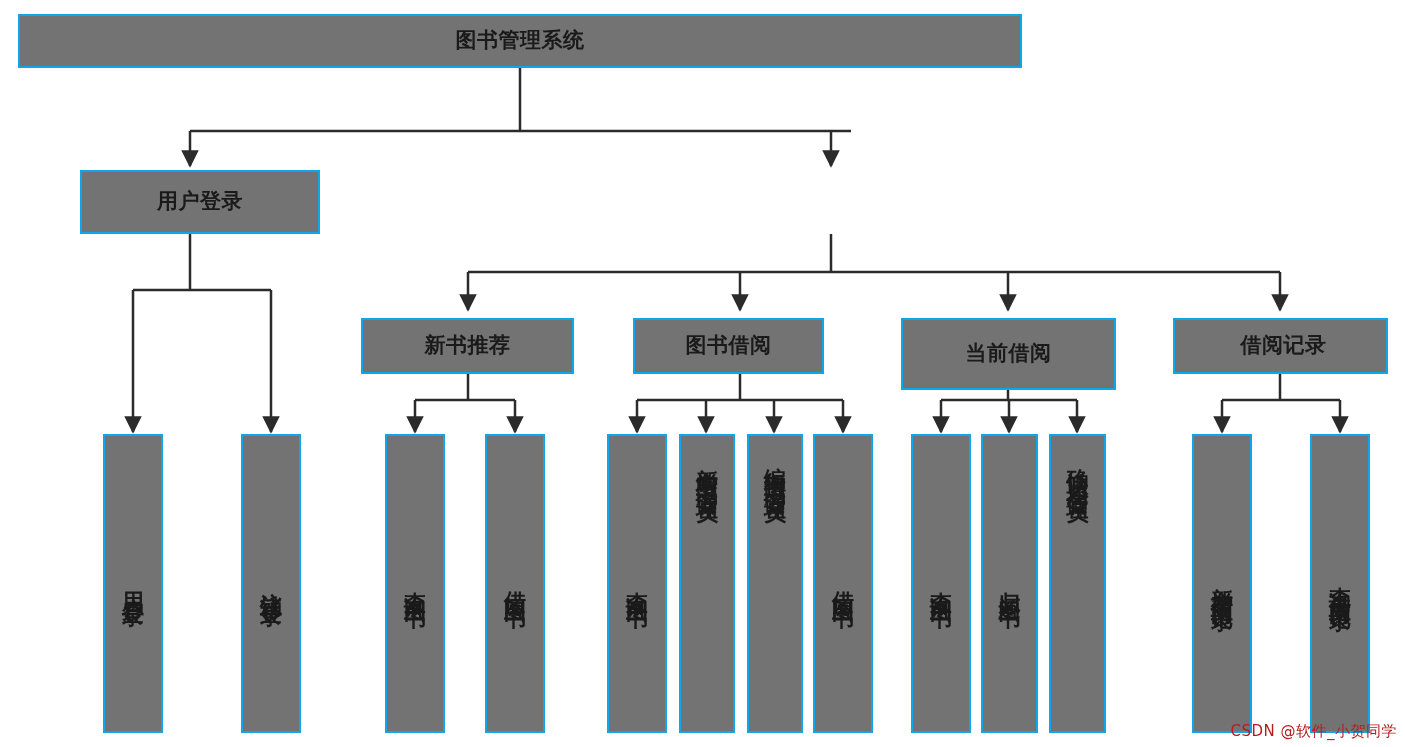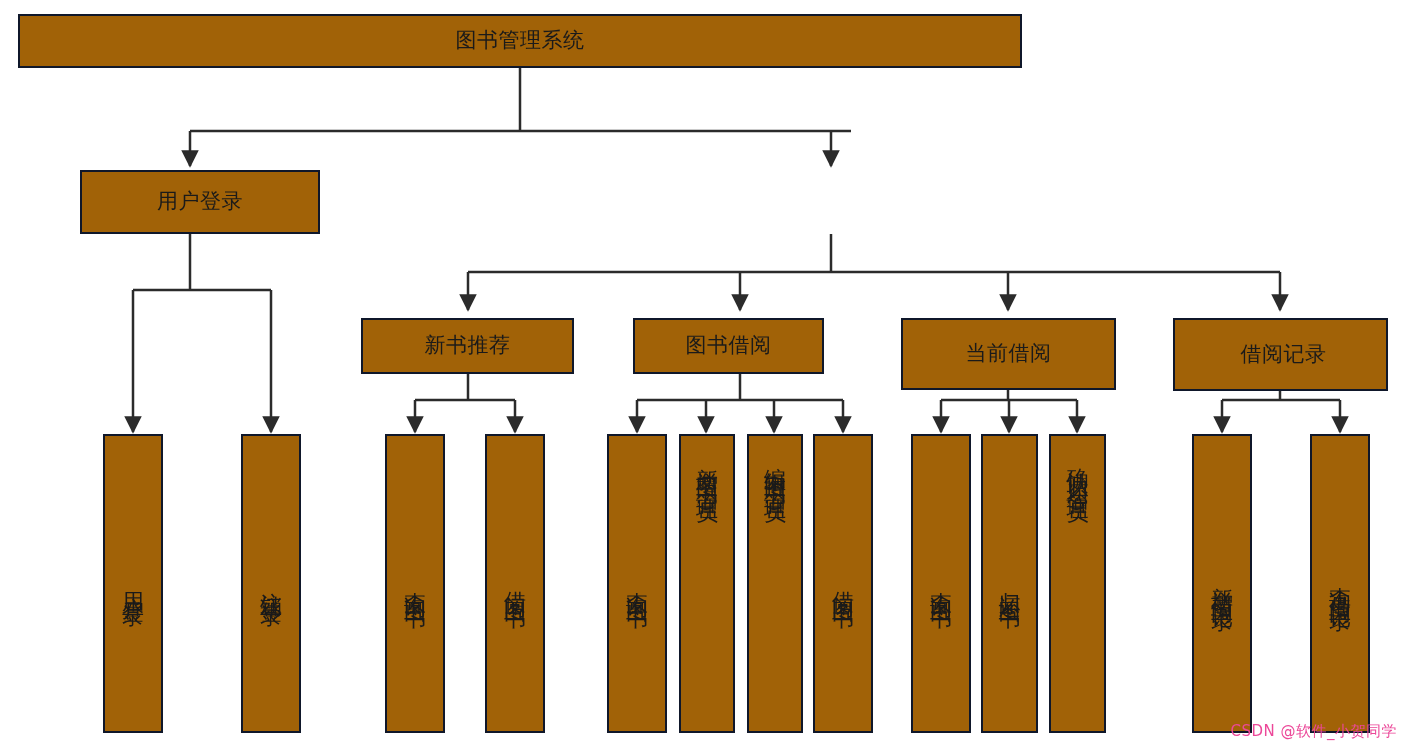--- a/index.html
+++ b/index.html
@@ -20,26 +20,27 @@
   #edges {
     position: absolute;
     left: 0;
     top: 0;
     width: 1405px;
     height: 747px;
   }
   .node {
     position: absolute;
     box-sizing: border-box;
-    background: #a16207;
-    border: 2px solid #0f172a;
+    background: #737373;
+    border: 2px solid #0ea5e9;
     display: flex;
     align-items: center;
     justify-content: center;
     color: #1a1a1a;
+    font-weight: bold;
   }
   .node-h {
     font-size: 21px;
     letter-spacing: 0.5px;
     line-height: 1.1;
   }
   .node-v {
     align-items: flex-start;
     justify-content: center;
     padding-top: 14px;
@@ -55,21 +56,21 @@
     letter-spacing: 5px;
     line-height: 1.0;
     color: #1a1a1a;
     white-space: nowrap;
   }
   #watermark {
     position: absolute;
     right: 8px;
     bottom: 6px;
     font-size: 15px;
-    color: #ec4899;
+    color: #b91c1c;
     letter-spacing: 0.5px;
     white-space: nowrap;
   }
 </style>
 </head>
 <body>
 
 <div id="canvas">
 
   <svg id="edges" viewBox="0 0 1405 747" xmlns="http://www.w3.org/2000/svg">
@@ -136,21 +137,21 @@
   </div>
 
   <div class="node node-h" style="left:633px; top:318px; width:191px; height:56px;">
     <span>图书借阅</span>
   </div>
 
   <div class="node node-h" style="left:901px; top:318px; width:215px; height:72px;">
     <span>当前借阅</span>
   </div>
 
-  <div class="node node-h" style="left:1173px; top:318px; width:215px; height:73px;padding-left:6px;">
+  <div class="node node-h" style="left:1173px; top:318px; width:215px; height:56px;padding-left:6px;">
     <span>借阅记录</span>
   </div>
 
   <div class="node node-v centered" style="left:103px; top:434px; width:60px; height:299px;">
     <span class="vlabel">用户登录</span>
   </div>
   <div class="node node-v centered" style="left:241px; top:434px; width:60px; height:299px;">
     <span class="vlabel">注销登录</span>
   </div>
 

